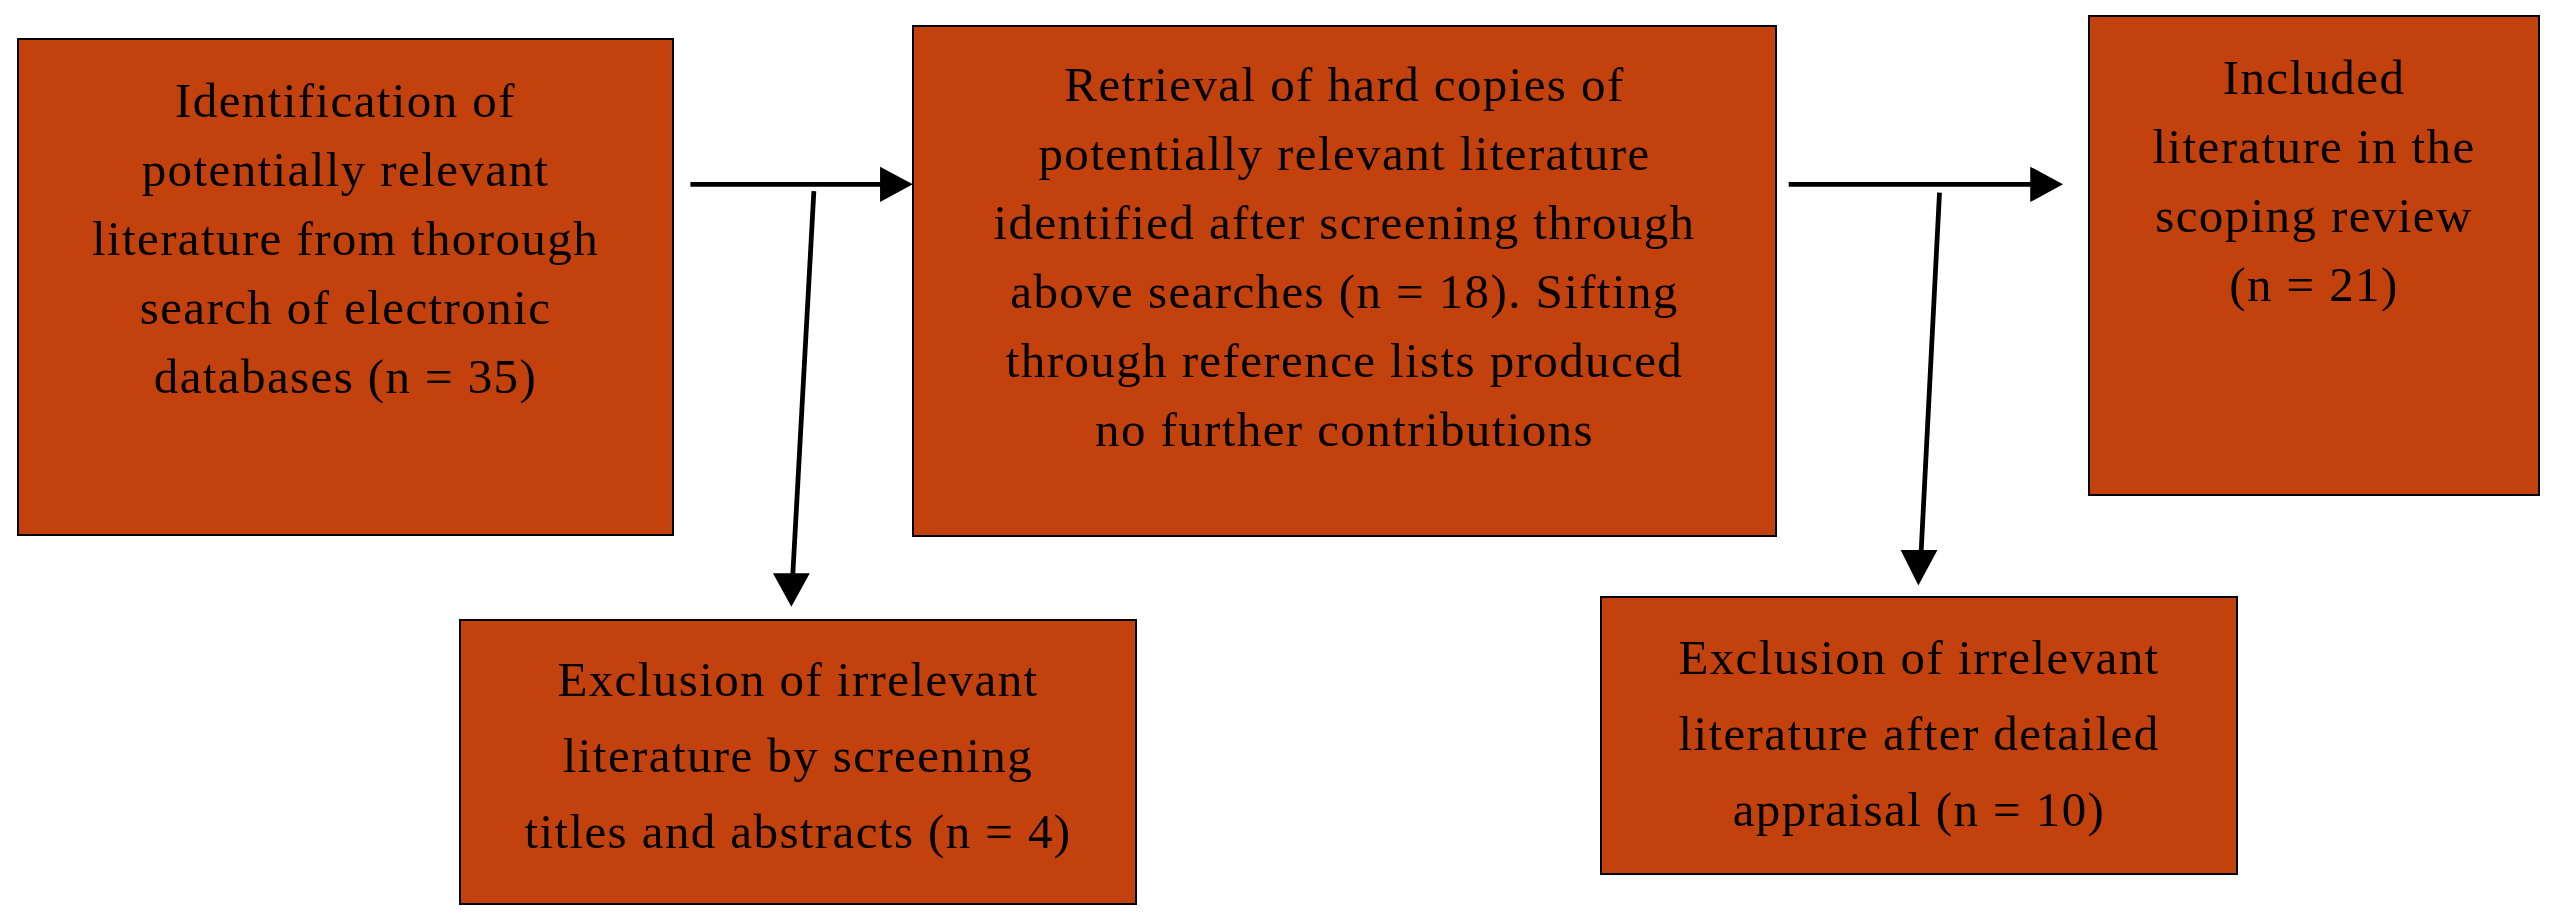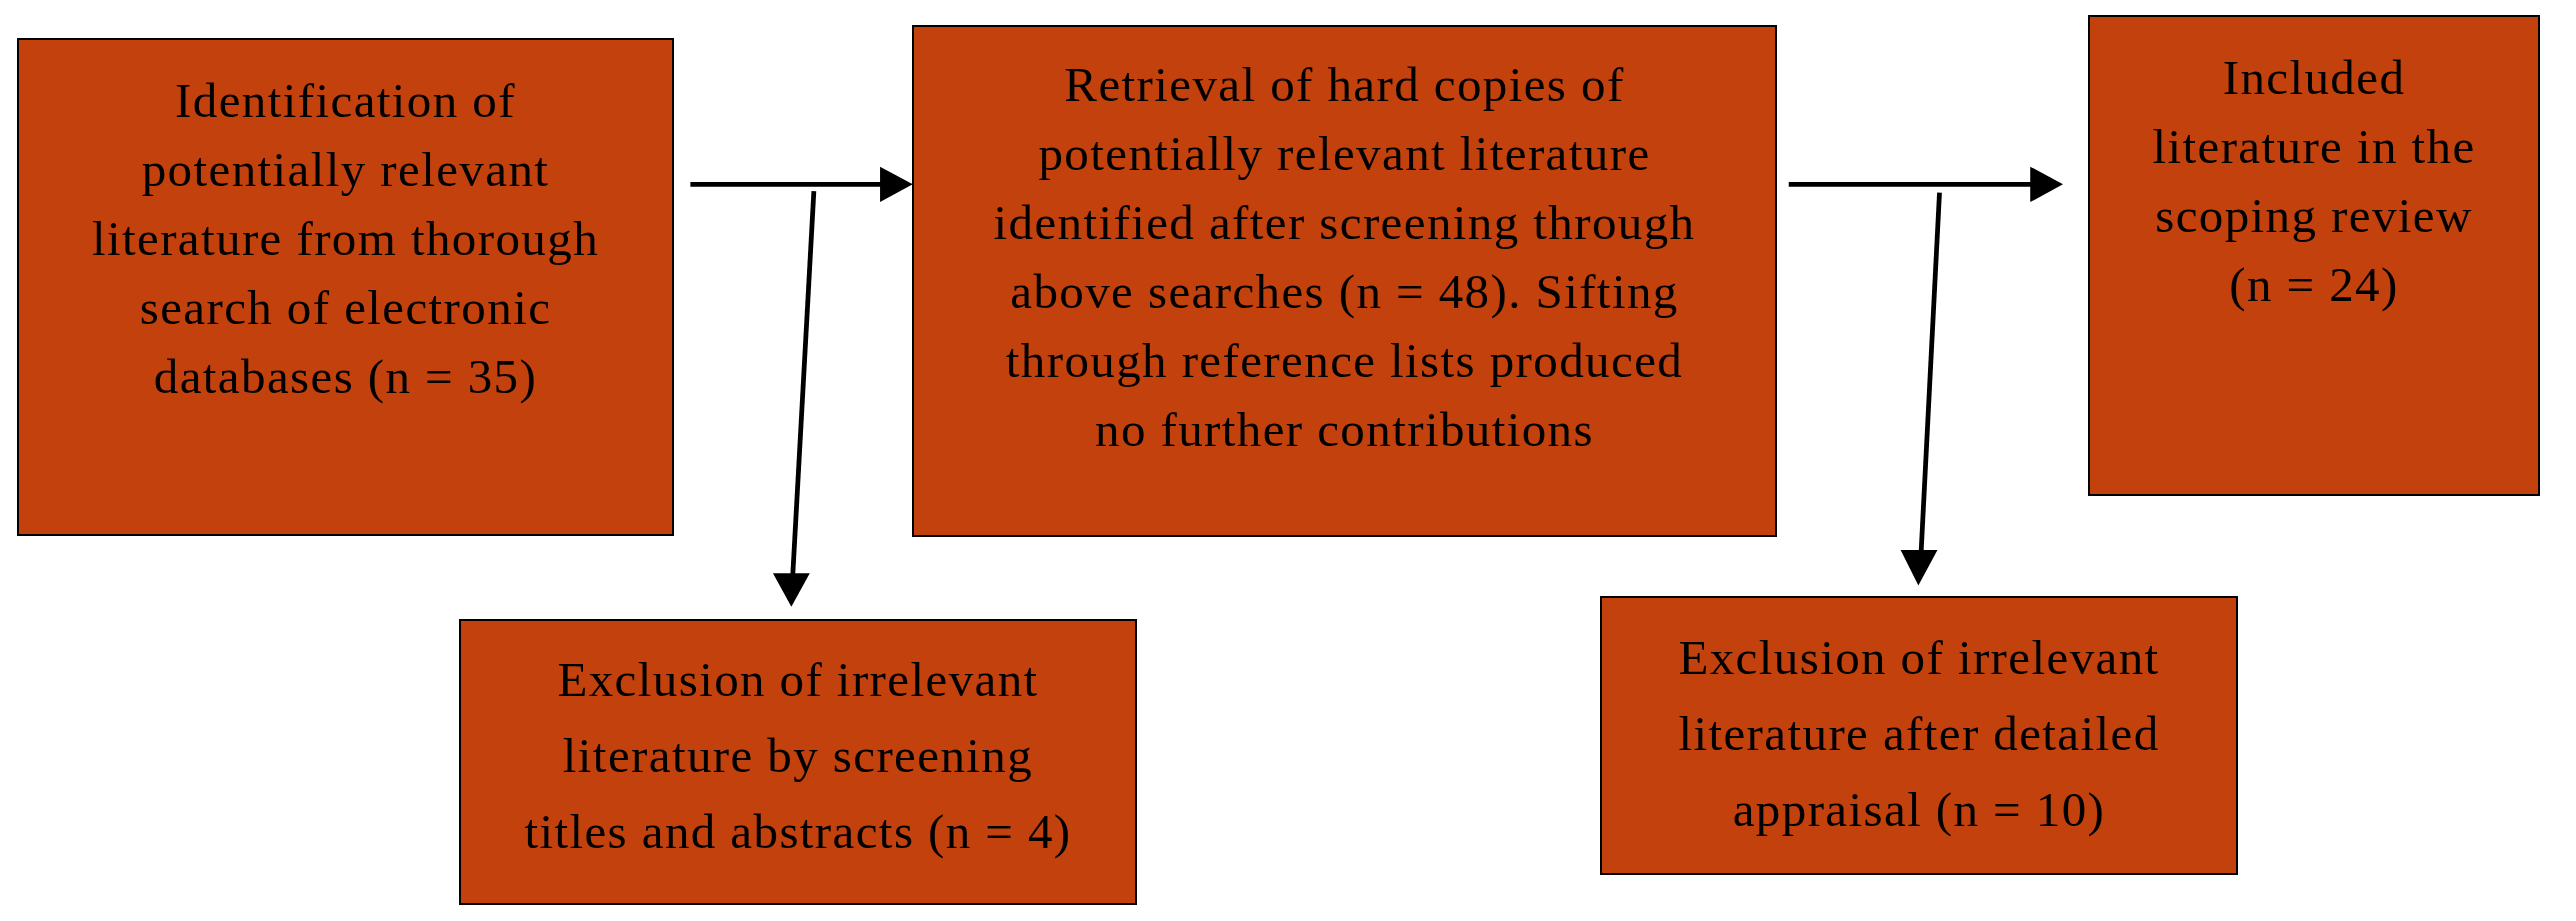--- a/index.html
+++ b/index.html
@@ -93,30 +93,30 @@
 potentially relevant
 literature from thorough
 search of electronic
 databases (n = 35)</div>
   </div>
 
   <div class="flow-box top-row" id="box-retrieval">
     <div class="box-text">Retrieval of hard copies of
 potentially relevant literature
 identified after screening through
-above searches (n = 48). Sifting
+above searches (n = 18). Sifting
 through reference lists produced
 no further contributions</div>
   </div>
 
   <div class="flow-box top-row" id="box-included">
     <div class="box-text">Included
 literature in the
 scoping review
-(n = 24)</div>
+(n = 21)</div>
   </div>
 
   <div class="flow-box bottom-row" id="box-exclusion-screening">
     <div class="box-text">Exclusion of irrelevant
 literature by screening
 titles and abstracts (n = 4)</div>
   </div>
 
   <div class="flow-box bottom-row" id="box-exclusion-appraisal">
     <div class="box-text">Exclusion of irrelevant

